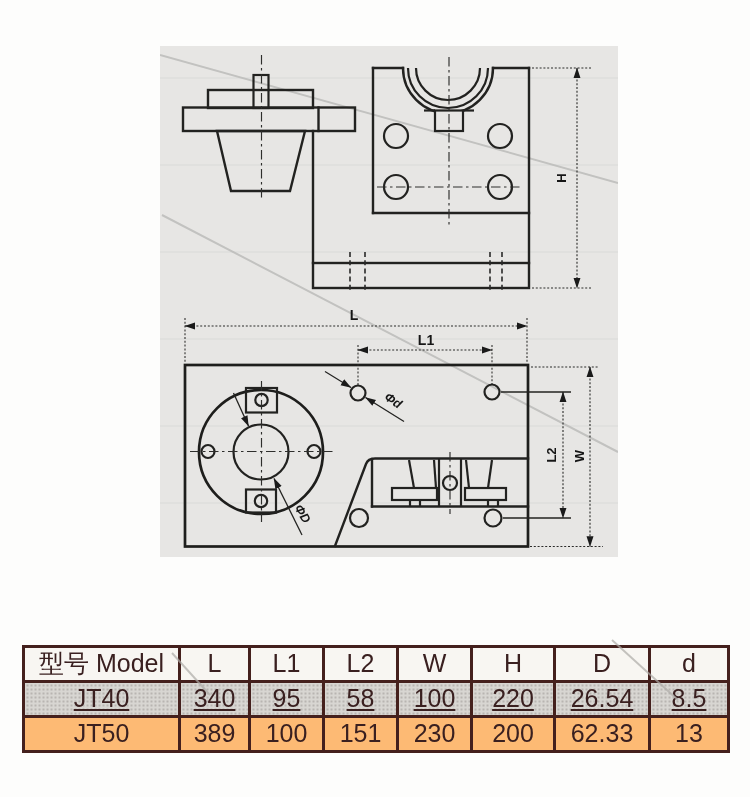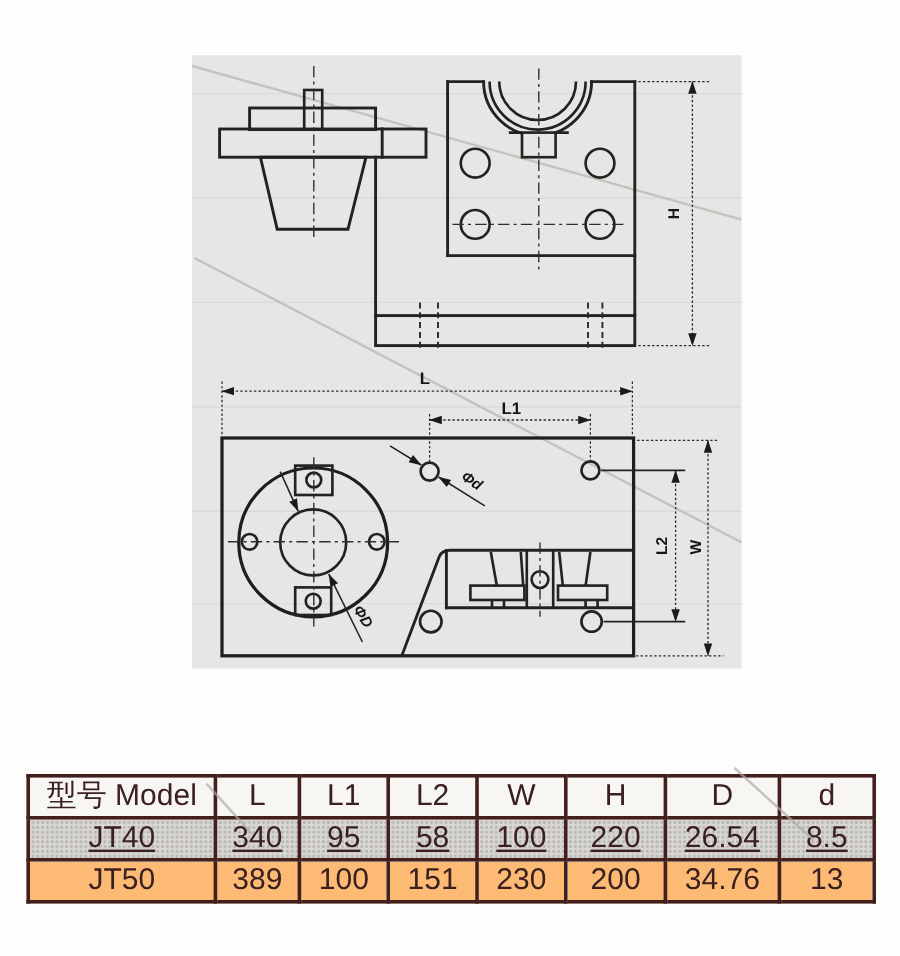--- a/index.html
+++ b/index.html
@@ -203,21 +203,21 @@
       <td>26.54</td>
       <td>8.5</td>
     </tr>
     <tr class="row-plain">
       <td>JT50</td>
       <td>389</td>
       <td>100</td>
       <td>151</td>
       <td>230</td>
       <td>200</td>
-      <td>34.76</td>
+      <td>62.33</td>
       <td>13</td>
     </tr>
   </tbody>
     </table>
 
   <svg class="tbl-wm" width="750" height="167">
     <line x1="172" y1="23" x2="210" y2="65" stroke="#aeaca8" stroke-width="2" opacity="0.7"></line>
     <line x1="612" y1="10" x2="678" y2="70" stroke="#aeaca8" stroke-width="2" opacity="0.7"></line>
   </svg>
 

